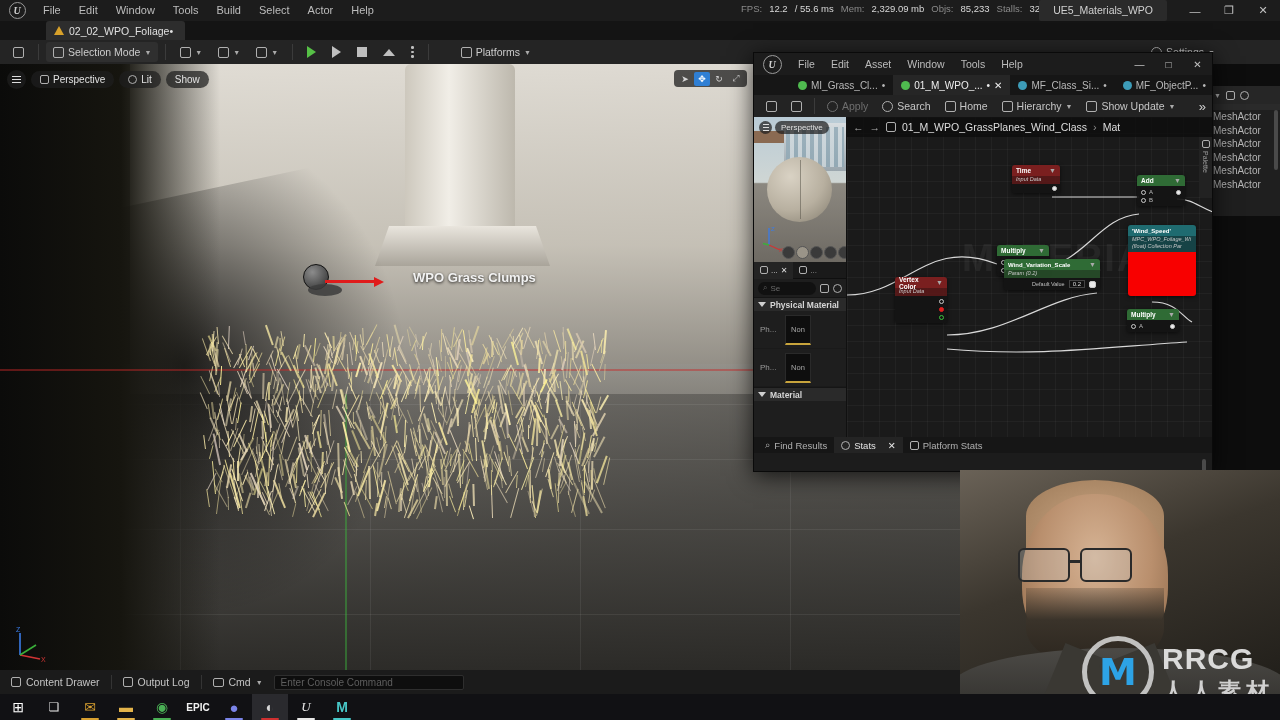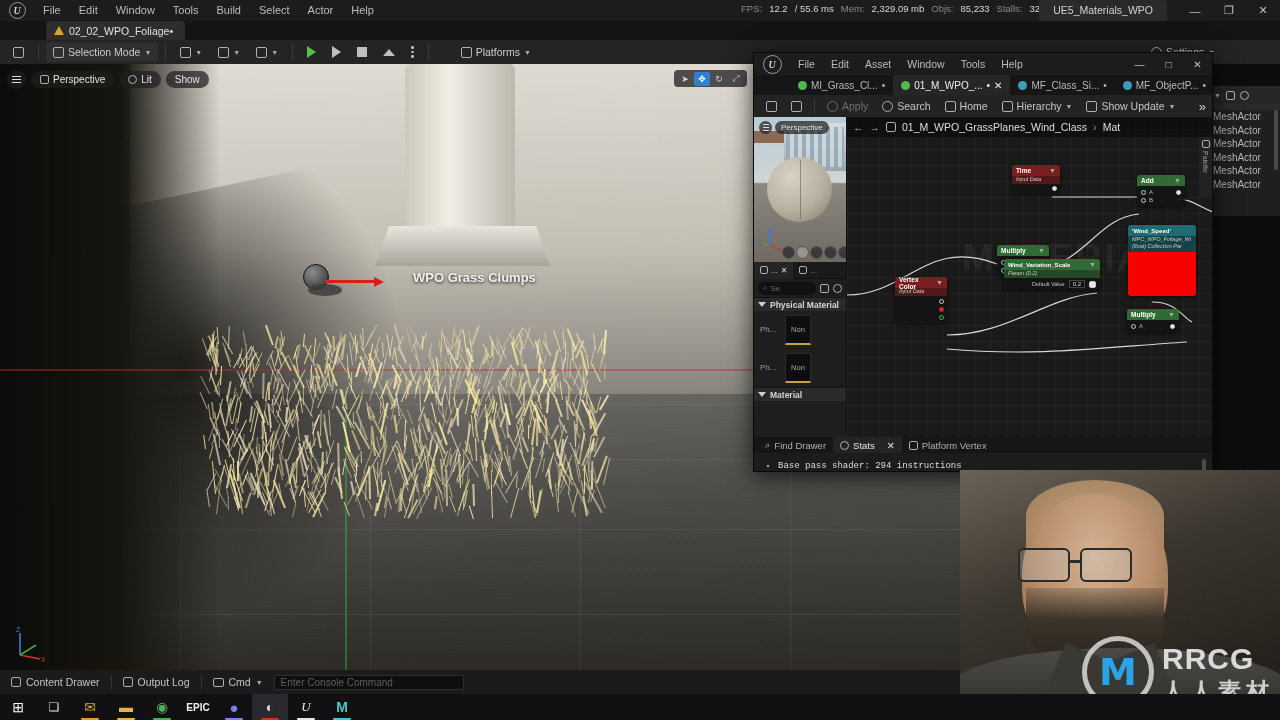--- a/index.html
+++ b/index.html
@@ -1777,38 +1777,34 @@
       <div id="mw-palette">
         <span class="sq-icon" style="width:8px;height:8px"></span>
         <span>Palette</span>
       </div>
     </div>
   </div>
 
   <div id="mw-bottom-tabs">
     <div class="bt-tab">
       <span>⌕</span>
-      <span>Find Drawer</span>
+      <span>Find Results</span>
     </div>
     <div class="bt-tab active">
       <span class="sq-icon" style="width:9px;height:9px;border-radius:50%"></span>
       <span>Stats</span>
       <span style="margin-left:8px">✕</span>
     </div>
     <div class="bt-tab">
       <span class="sq-icon" style="width:9px;height:9px"></span>
-      <span>Platform Vertex</span>
+      <span>Platform Stats</span>
     </div>
   </div>
 
   <div id="mw-stats">
-    <ul>
-      <li>Base pass shader: 294 instructions</li>
-
-    </ul>
     <div id="mw-stats-scroll"></div>
   </div>
 
 </div>
 
 <div class="abs" id="webcam">
   <div id="head-top"></div>
   <div id="face"></div>
   <div id="beard"></div>
   <div class="glasses-l"></div>

